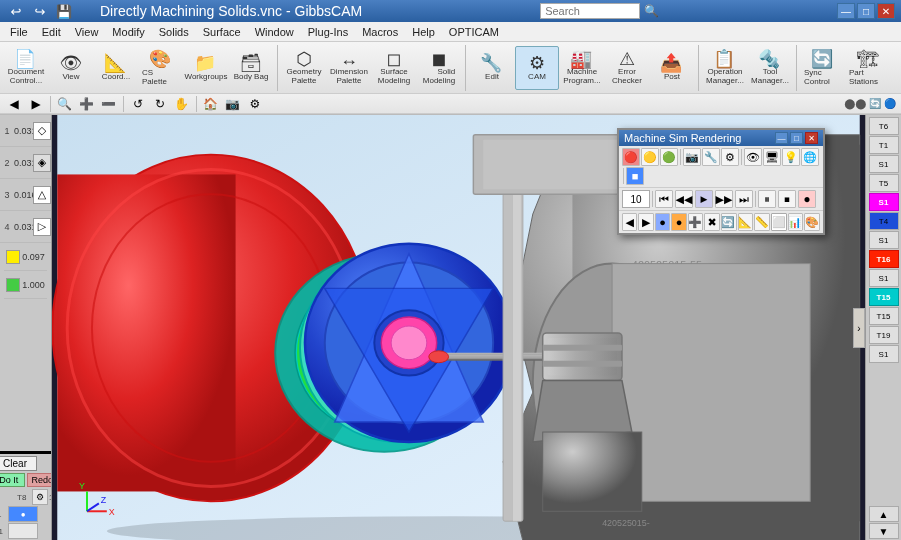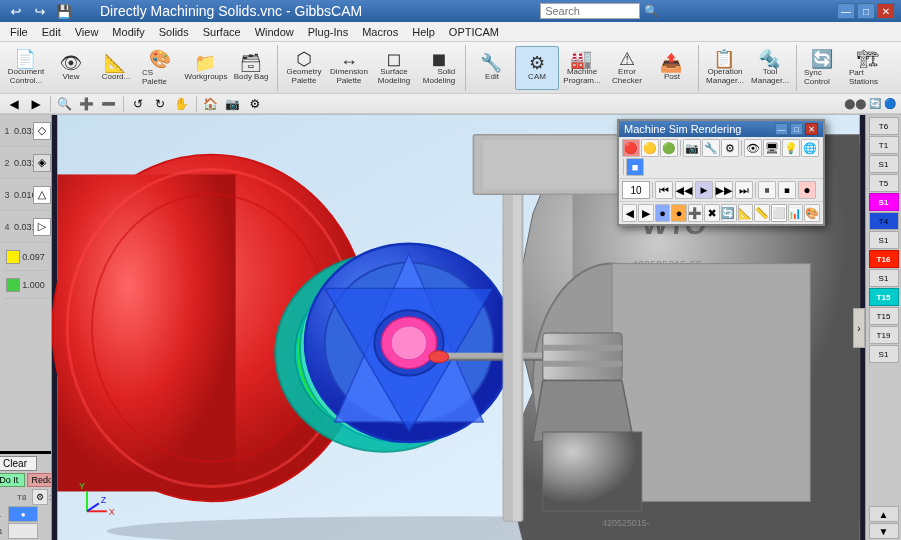--- a/index.html
+++ b/index.html
@@ -424,21 +424,21 @@
       <g transform="translate(30,400)">
         <line x1="0" y1="0" x2="20" y2="0" stroke="#ee2222" stroke-width="2" marker-end="url(#arrow)"></line>
         <line x1="0" y1="0" x2="0" y2="-20" stroke="#22ee22" stroke-width="2"></line>
         <line x1="0" y1="0" x2="12" y2="-8" stroke="#2222ee" stroke-width="2"></line>
         <text x="22" y="4" font-size="9" fill="#ee2222" font-family="Arial">X</text>
         <text x="-8" y="-22" font-size="9" fill="#22ee22" font-family="Arial">Y</text>
         <text x="14" y="-8" font-size="9" fill="#2222ee" font-family="Arial">Z</text>
       </g>
     </svg>
 
-    <div id="machine-sim-dialog" style="position:absolute;top:4px;right:40px;width:208px;background:#fca5a5;border:2px solid #888;box-shadow:3px 3px 8px rgba(0,0,0,0.5);z-index:100;">
+    <div id="machine-sim-dialog" style="position:absolute;top:13px;right:40px;width:208px;background:#fca5a5;border:2px solid #888;box-shadow:3px 3px 8px rgba(0,0,0,0.5);z-index:100;">
 
       <div id="machine-sim-titlebar" style="background:linear-gradient(to bottom,#4a7fc1,#2a5fa0);color:white;font-size:11px;padding:2px 5px;display:flex;justify-content:space-between;align-items:center;">
         <span>Machine Sim Rendering</span>
         <div style="display:flex;gap:2px;">
           <div style="width:13px;height:12px;background:#5a8fd0;border:1px solid #3a6fa0;color:white;font-size:8px;display:flex;align-items:center;justify-content:center;cursor:pointer;">—</div>
           <div style="width:13px;height:12px;background:#5a8fd0;border:1px solid #3a6fa0;color:white;font-size:8px;display:flex;align-items:center;justify-content:center;cursor:pointer;">□</div>
           <div style="width:13px;height:12px;background:#c0392b;border:1px solid #a02020;color:white;font-size:8px;display:flex;align-items:center;justify-content:center;cursor:pointer;">✕</div>
         </div>
       </div>
 

